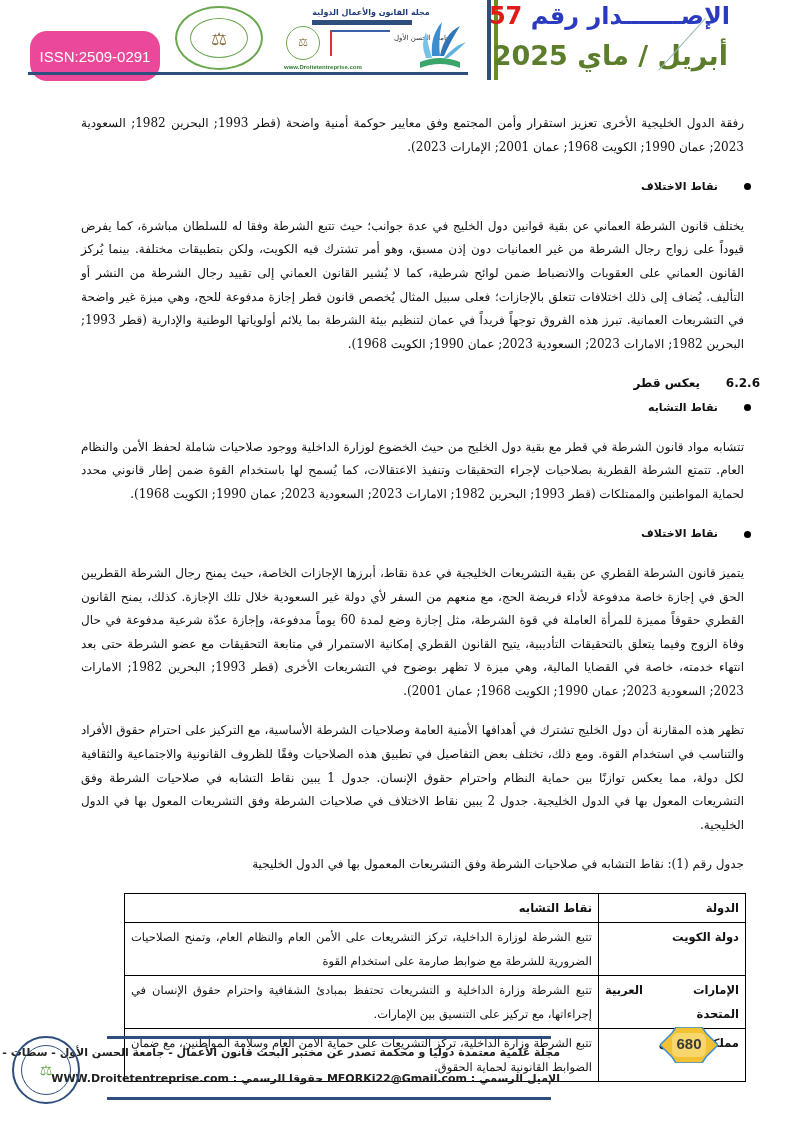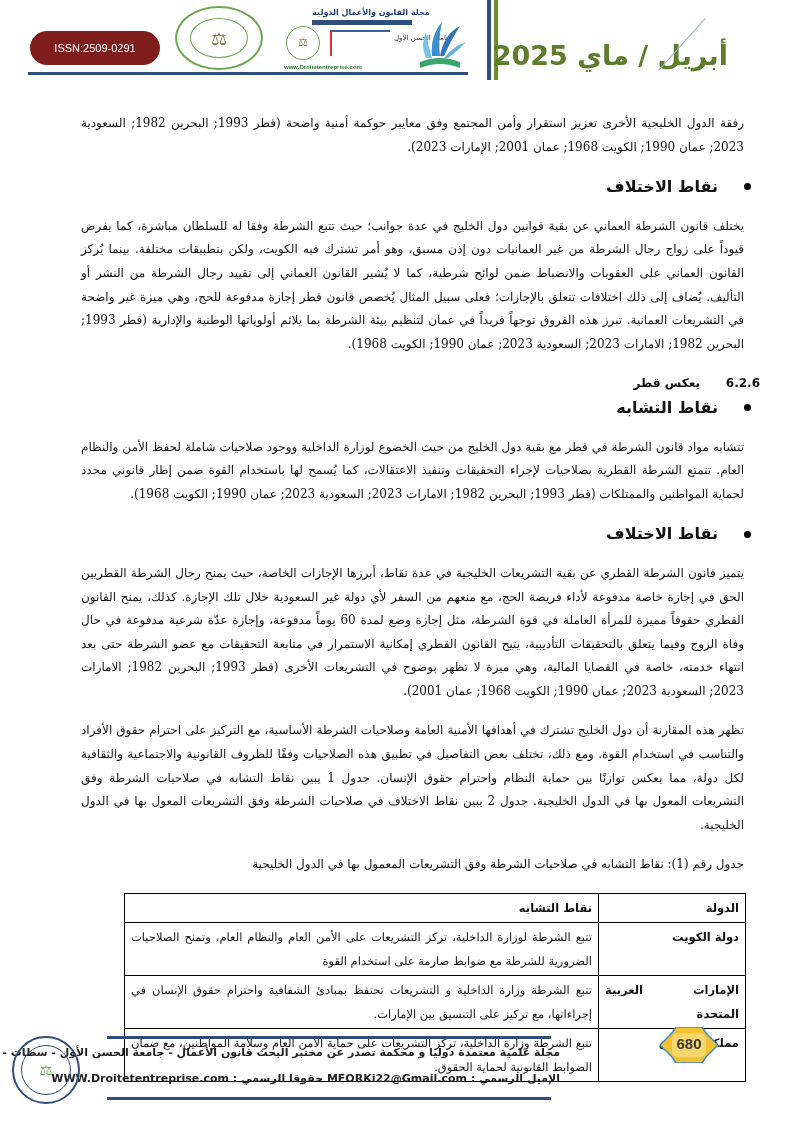--- a/index.html
+++ b/index.html
@@ -1,23 +1,23 @@
 <!DOCTYPE html>
 <html><head>
 <meta charset="utf-8">
 <style>
   html, body { margin: 0; padding: 0; background: #ffffff; }
   body { width: 793px; height: 1122px; position: relative; overflow: hidden;
          font-family: "DejaVu Sans", sans-serif; color: #111; }
 
   
   .header { position: absolute; left: 0; top: 0; width: 793px; height: 80px; }
-  .issn { position: absolute; left: 30px; top: 31px; width: 130px; height: 34px;
-          background: #7f1d1d; border-radius: 17px; color: #fff;
-          font-family: "Liberation Sans", sans-serif; font-size: 11px;
+  .issn { position: absolute; left: 30px; top: 31px; width: 130px; height: 50px;
+          background: #ec4899; border-radius: 17px; color: #fff;
+          font-family: "Liberation Sans", sans-serif; font-size: 15px;
           display: flex; align-items: center; justify-content: center; }
   .lab-logo { position: absolute; left: 175px; top: 6px; width: 88px; height: 64px;
               border: 2px solid #6aa84f; border-radius: 50%; box-sizing: border-box;
               display: flex; align-items: center; justify-content: center; }
   .lab-logo .inner { width: 56px; height: 38px; border: 1px solid #6aa84f; border-radius: 50%;
                      display: flex; align-items: center; justify-content: center;
                      font-size: 18px; color: #8a6d3b; }
   .journal-logo { position: absolute; left: 282px; top: 8px; width: 180px; height: 64px; }
   .journal-logo .jtitle { position: absolute; left: 4px; top: 0; width: 170px; font-size: 8px;
                           color: #1f3d7a; text-align: center; font-weight: bold; direction: rtl; }
@@ -40,21 +40,21 @@
   .date { position: absolute; left: 508px; top: 40px; width: 220px; text-align: center;
           font-size: 27px; font-weight: bold; color: #5b7d2c; direction: rtl; white-space: nowrap; }
   .diag { position: absolute; left: 705px; top: 18px; width: 1px; height: 70px; background: #9bb;
           transform: rotate(42deg); transform-origin: top left; }
 
   
   .content { position: absolute; left: 65px; top: 96px; width: 695px; direction: rtl;
              font-family: "DejaVu Serif", serif; font-size: 12px; line-height: 23.6px; text-align: justify; }
   .content p { margin: 16px; }
   .bullet { display: flex; align-items: center; margin: 0 0 0 0; font-family: "DejaVu Sans", sans-serif;
-            font-weight: bold; font-size: 16px; }
+            font-weight: bold; font-size: 11px; }
   .bullet .dot { width: 7px; height: 7px; background: #000; border-radius: 50%; margin-left: 26px; margin-right: 9px; }
   .section-head { display: flex; font-weight: bold; font-family: "DejaVu Sans", sans-serif; font-size: 12px; }
   .section-head .sec-num { width: 60px; }
   .caption { margin-top: 0; }
 
   
   table.t { border-collapse: collapse; width: 622px; margin-right: 14px; direction: rtl; font-size: 11.5px; }
   table.t td { border: 1.2px solid #000; vertical-align: top; padding: 2px 6px; line-height: 24px; }
   table.t td.country { width: 134px; font-weight: bold; font-family: "DejaVu Sans", sans-serif; }
   table.t tr.hdr td { font-weight: bold; font-family: "DejaVu Sans", sans-serif; }
@@ -97,20 +97,24 @@
       <path d="M28 38 Q32 16 48 8 Q38 24 32 38 Z" fill="#2f74b8"></path>
       <path d="M32 40 Q42 28 54 24 Q44 34 36 40 Z" fill="#5db3e0"></path>
       <path d="M14 40 Q8 26 14 14 Q16 28 20 40 Z" fill="#78c2e8"></path>
     </svg>
   </div>
 
   <div class="divider-blue"></div>
   <div class="vbar1"></div>
   <div class="vbar2"></div>
 
+  <div class="issue">
+    <span>الإصـــــــدار رقم</span>
+    <span class="num">57</span>
+  </div>
   <div class="date">أبريل / ماي 2025</div>
   <div class="diag"></div>
 </div>
 
 <div class="content">
   <p>رفقة الدول الخليجية الأخرى تعزيز استقرار وأمن المجتمع وفق معايير حوكمة أمنية واضحة (قطر 1993; البحرين 1982; السعودية 2023; عمان 1990; الكويت 1968; عمان 2001; الإمارات 2023).</p>
 
   <div class="bullet">
     <span class="dot"></span>
     <span>نقاط الاختلاف</span>

